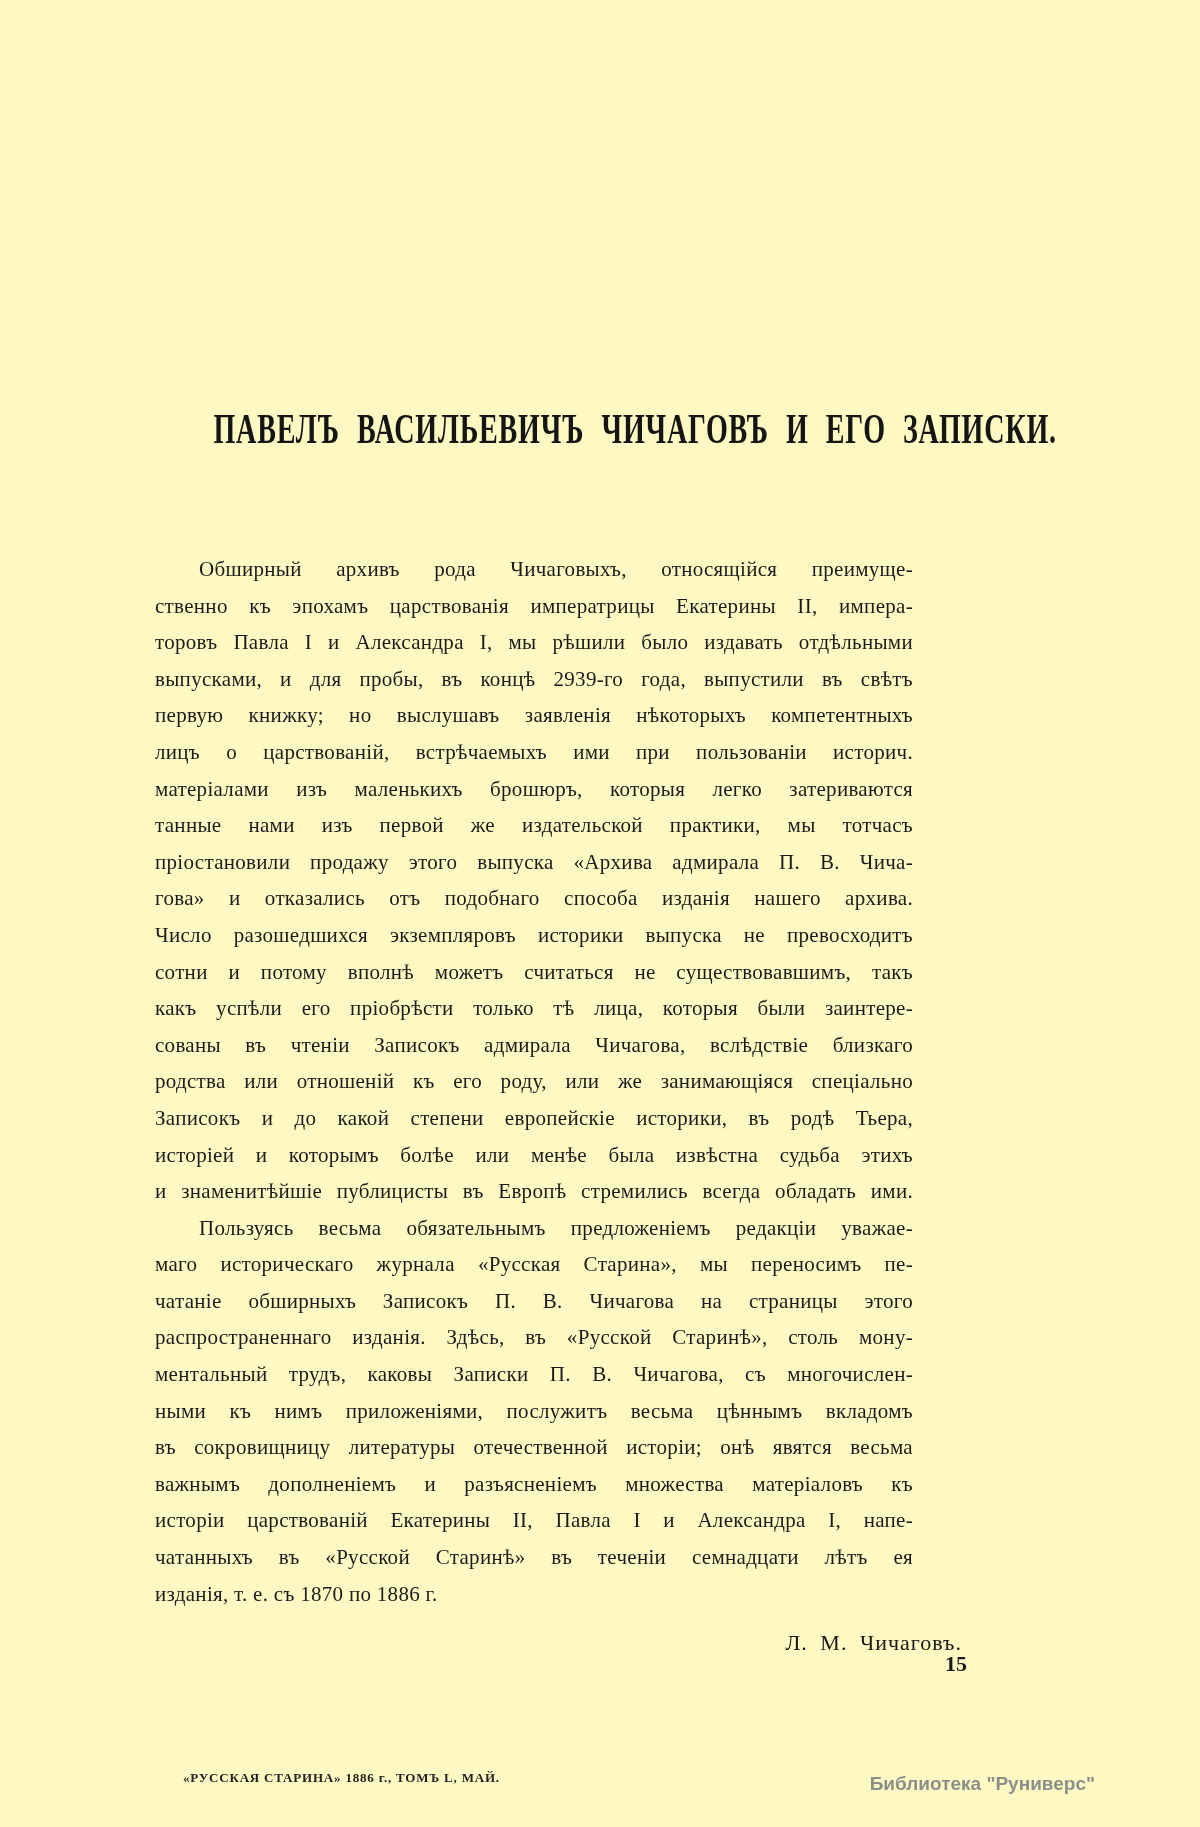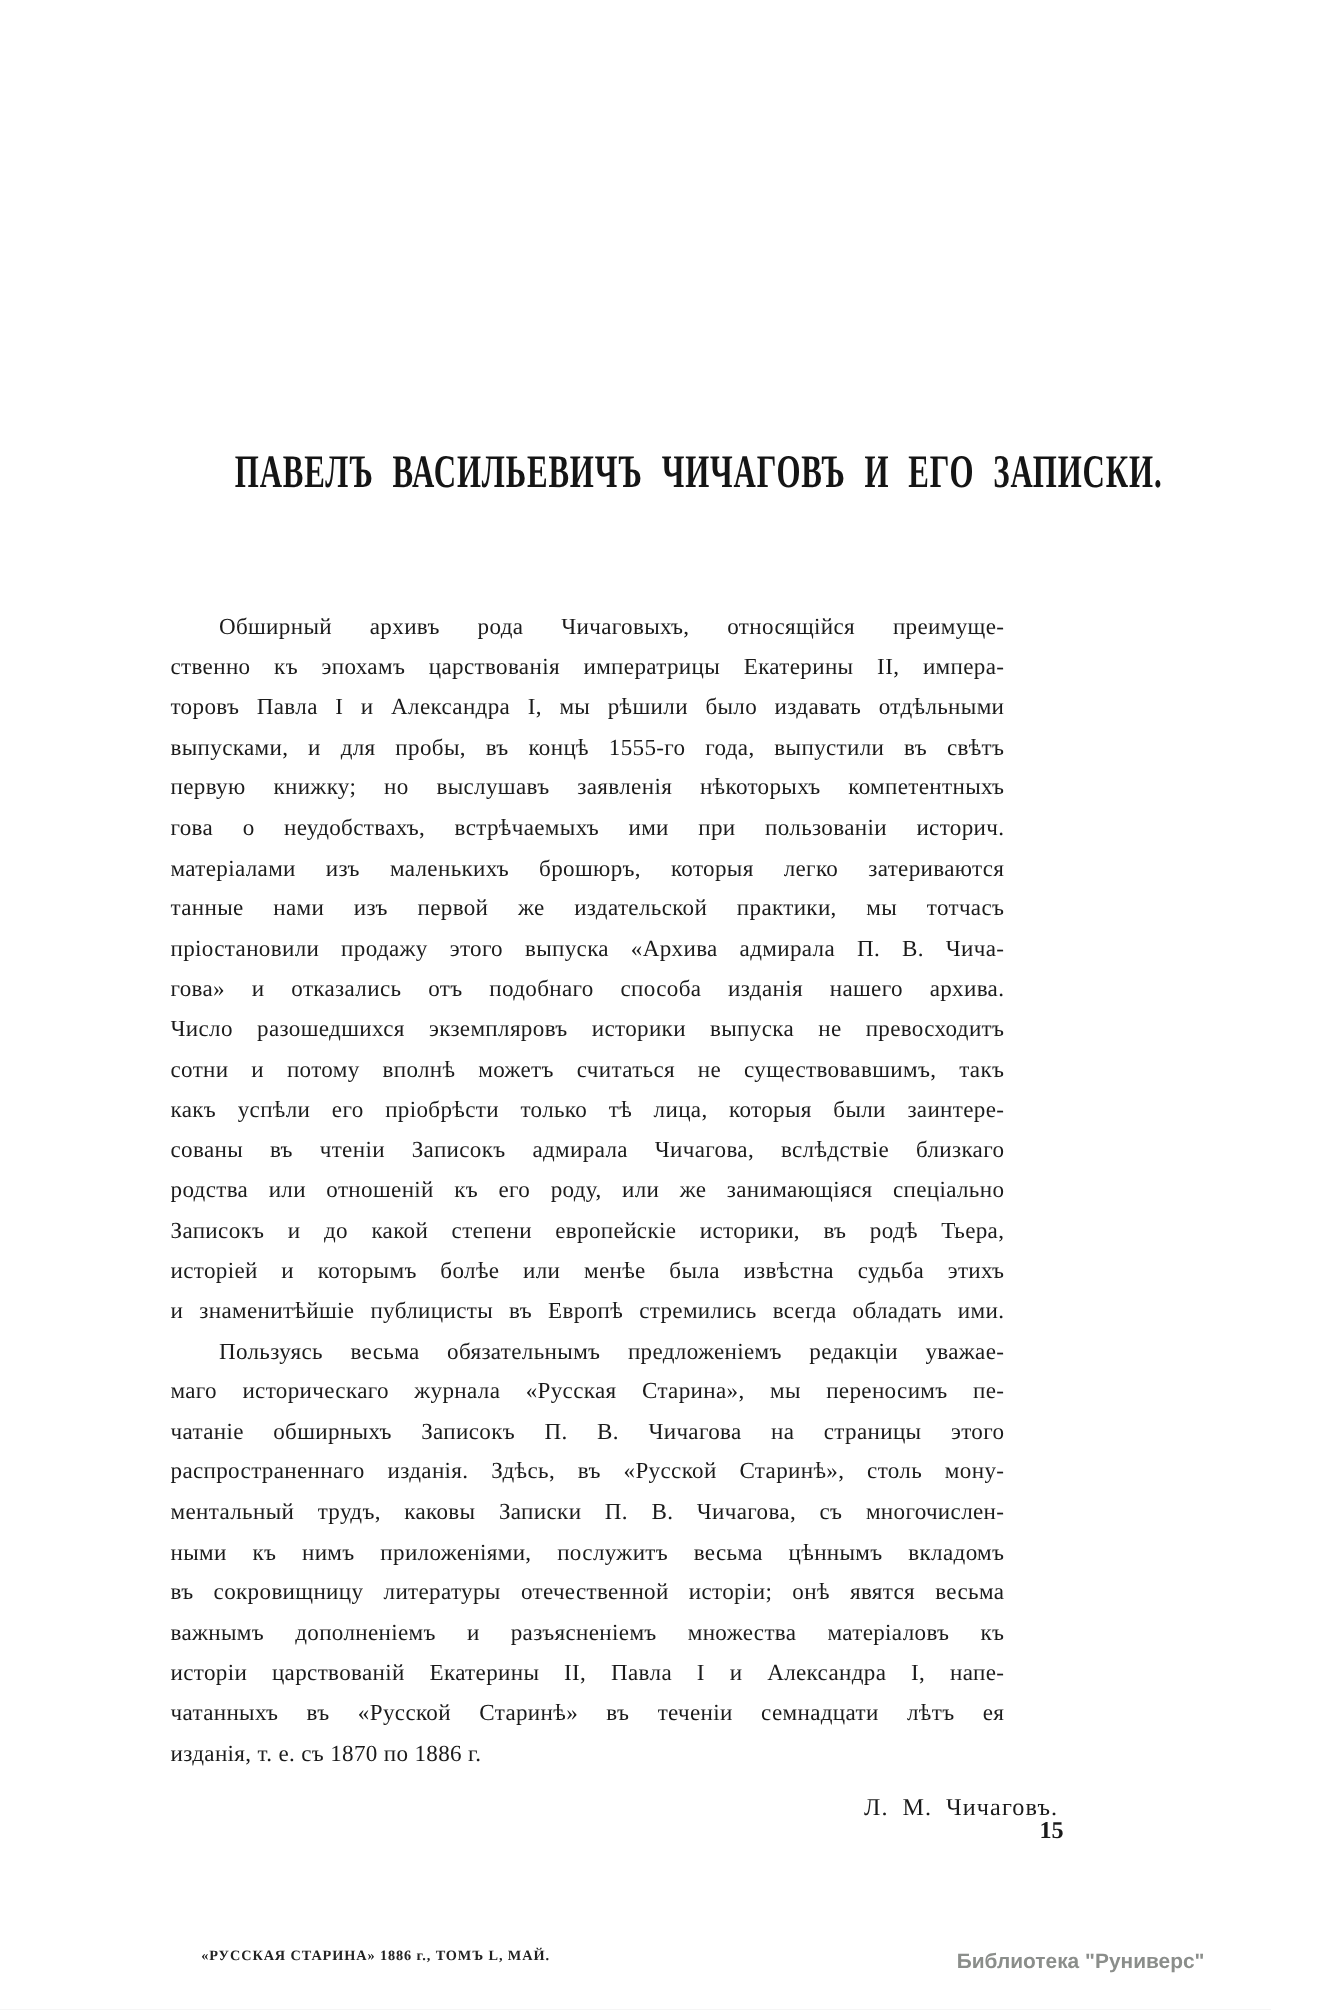--- a/index.html
+++ b/index.html
@@ -1,21 +1,21 @@
 <!DOCTYPE html>
 <html><head>
 <meta charset="utf-8">
 <style>
   html, body { margin: 0; padding: 0; background: #e8e8e8; }
   .page {
     position: relative;
     width: 1200px;
     height: 1827px;
     margin: 0 auto;
-    background: #ffffff;
+    background: #fef9c3;
     overflow: hidden;
     font-family: "Liberation Serif", serif;
     color: #1b1b1b;
   }
   .title {
     position: absolute;
     top: 404px;
     left: 127px;
     width: 786px;
     text-align: center;
@@ -102,23 +102,23 @@
 <div class="page">
 
   <div class="title">ПАВЕЛЪ ВАСИЛЬЕВИЧЪ ЧИЧАГОВЪ И ЕГО ЗАПИСКИ.</div>
 
 
   <div class="body-text">
       <div class="para">
         <div class="line first">Обширный архивъ рода Чичаговыхъ, относящійся преимуще-</div>
         <div class="line">ственно къ эпохамъ царствованія императрицы Екатерины II, импера-</div>
         <div class="line">торовъ Павла I и Александра I, мы рѣшили было издавать отдѣльными</div>
-        <div class="line">выпусками, и для пробы, въ концѣ 1555-го года, выпустили въ свѣтъ</div>
+        <div class="line">выпусками, и для пробы, въ концѣ 2939-го года, выпустили въ свѣтъ</div>
         <div class="line">первую книжку; но выслушавъ заявленія нѣкоторыхъ компетентныхъ</div>
-        <div class="line">гова о неудобствахъ, встрѣчаемыхъ ими при пользованіи историч.</div>
+        <div class="line">лицъ о царствованій, встрѣчаемыхъ ими при пользованіи историч.</div>
         <div class="line">матеріалами изъ маленькихъ брошюръ, которыя легко затериваются</div>
         <div class="line">танные нами изъ первой же издательской практики, мы тотчасъ</div>
         <div class="line">пріостановили продажу этого выпуска «Архива адмирала П. В. Чича-</div>
         <div class="line">гова» и отказались отъ подобнаго способа изданія нашего архива.</div>
         <div class="line">Число разошедшихся экземпляровъ историки выпуска не превосходитъ</div>
         <div class="line">сотни и потому вполнѣ можетъ считаться не существовавшимъ, такъ</div>
         <div class="line">какъ успѣли его пріобрѣсти только тѣ лица, которыя были заинтере-</div>
         <div class="line">сованы въ чтеніи Записокъ адмирала Чичагова, вслѣдствіе близкаго</div>
         <div class="line">родства или отношеній къ его роду, или же занимающіяся спеціально</div>
         <div class="line">Записокъ и до какой степени европейскіе историки, въ родѣ Тьера,</div>

